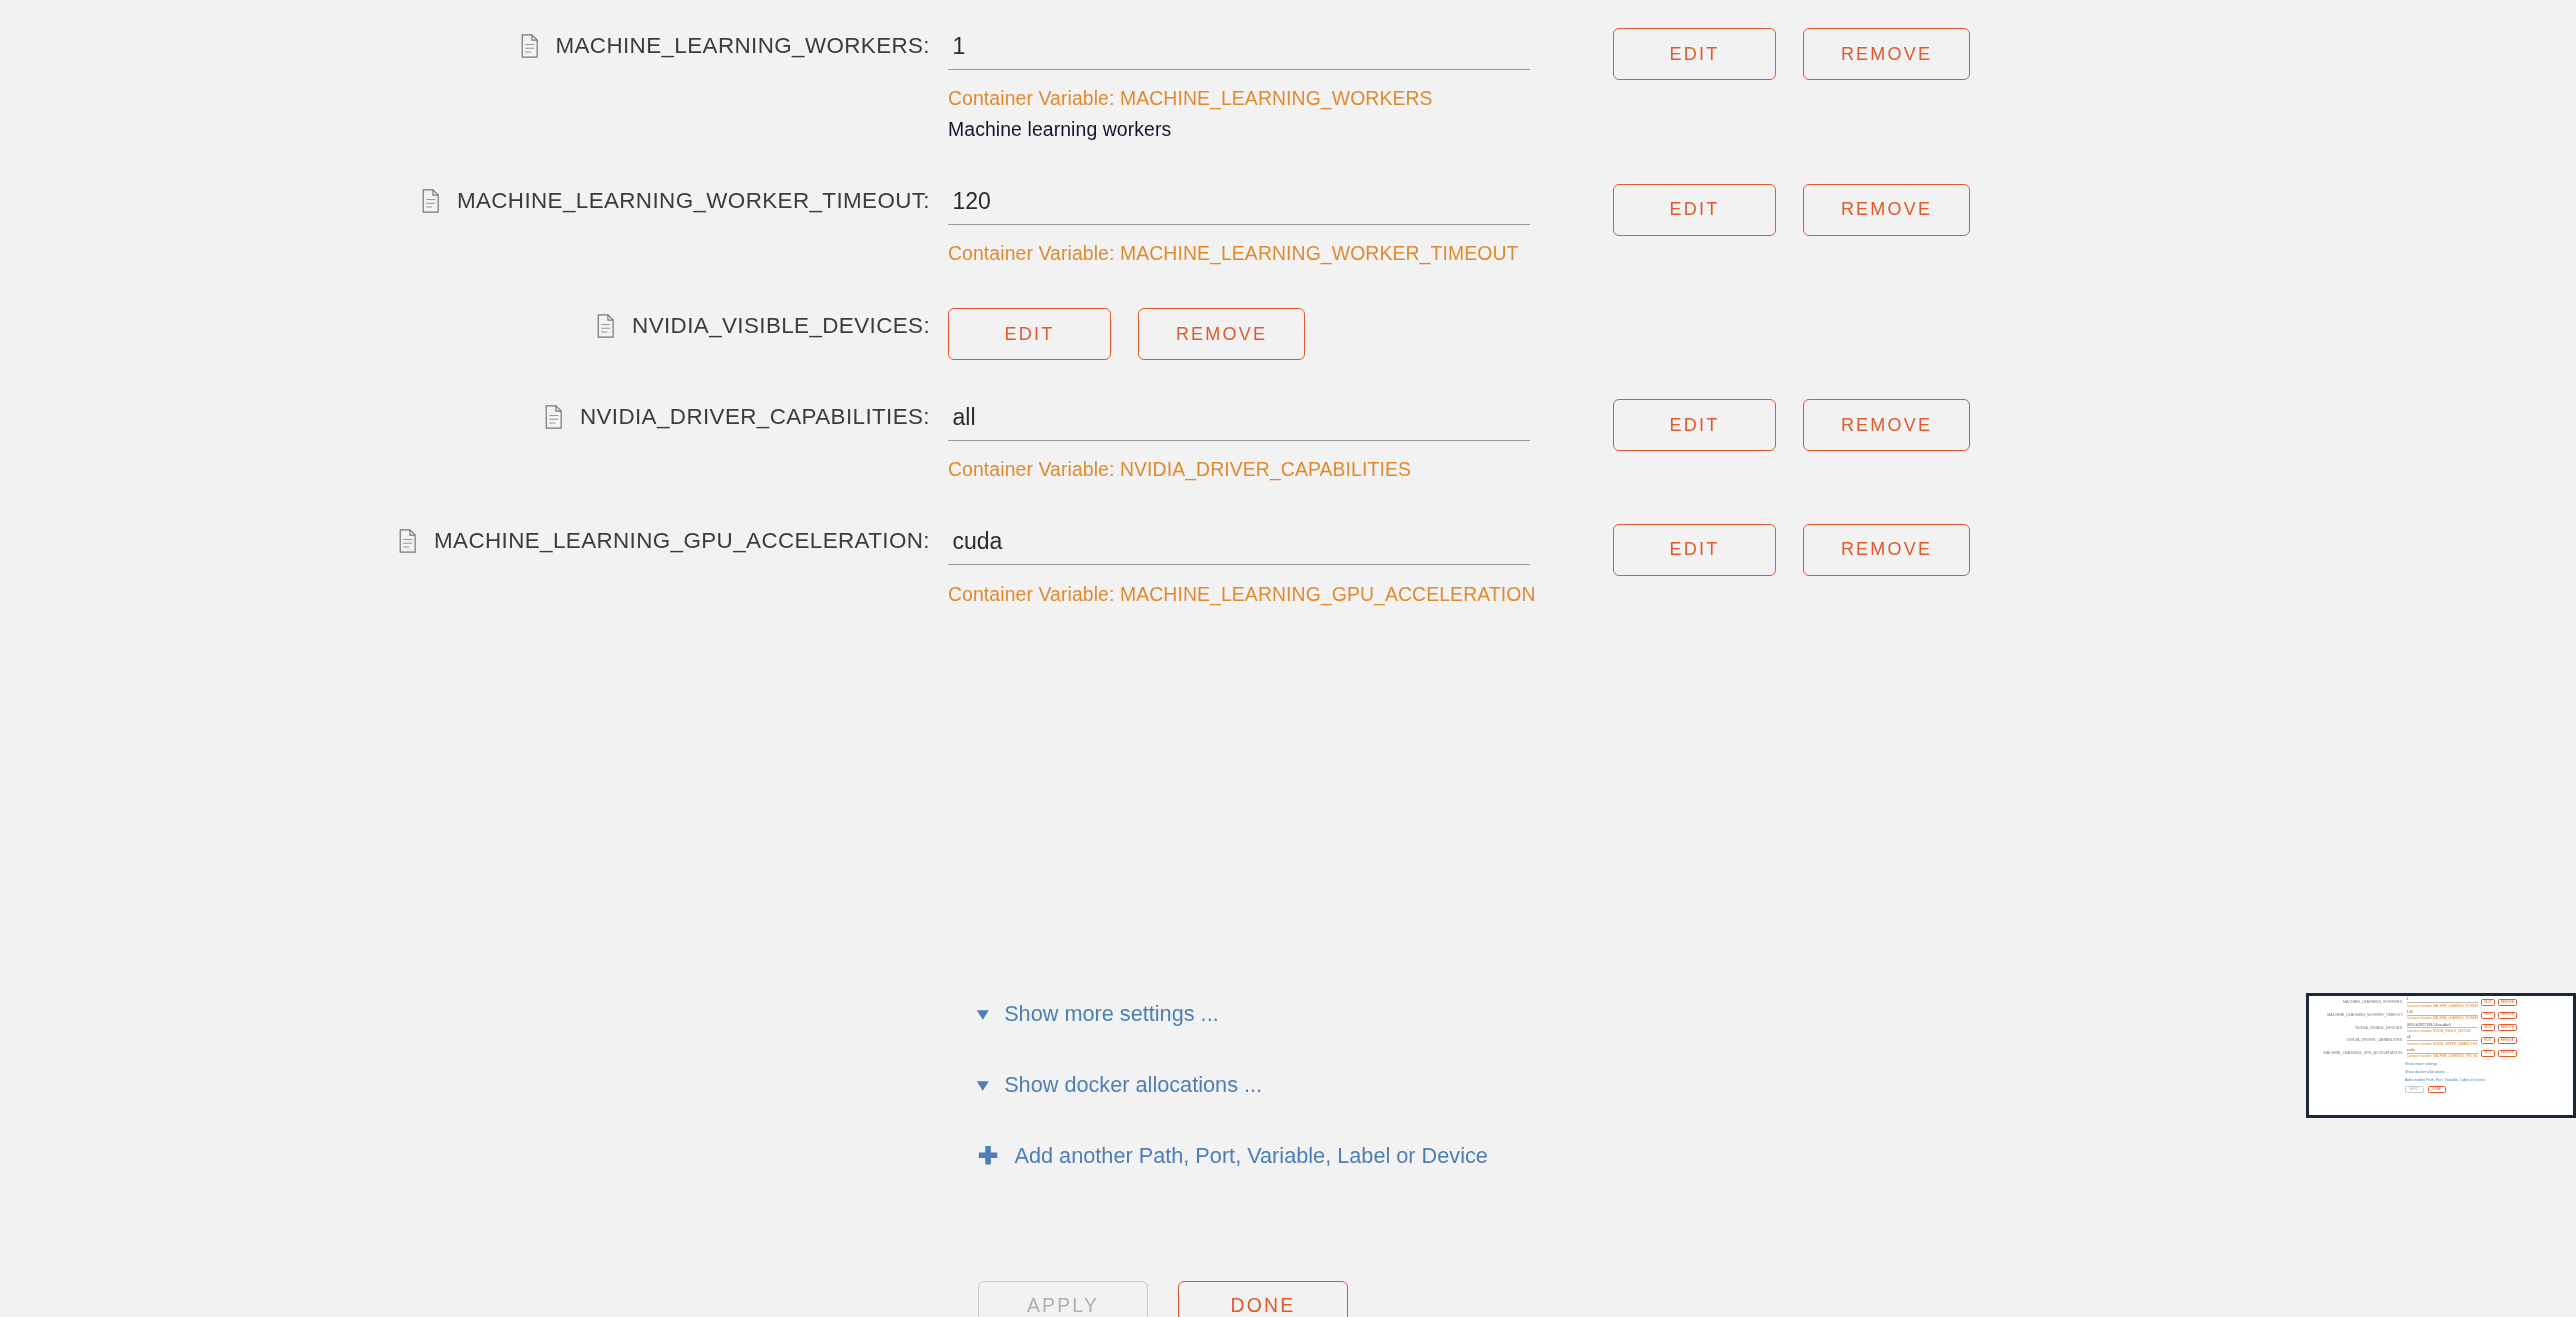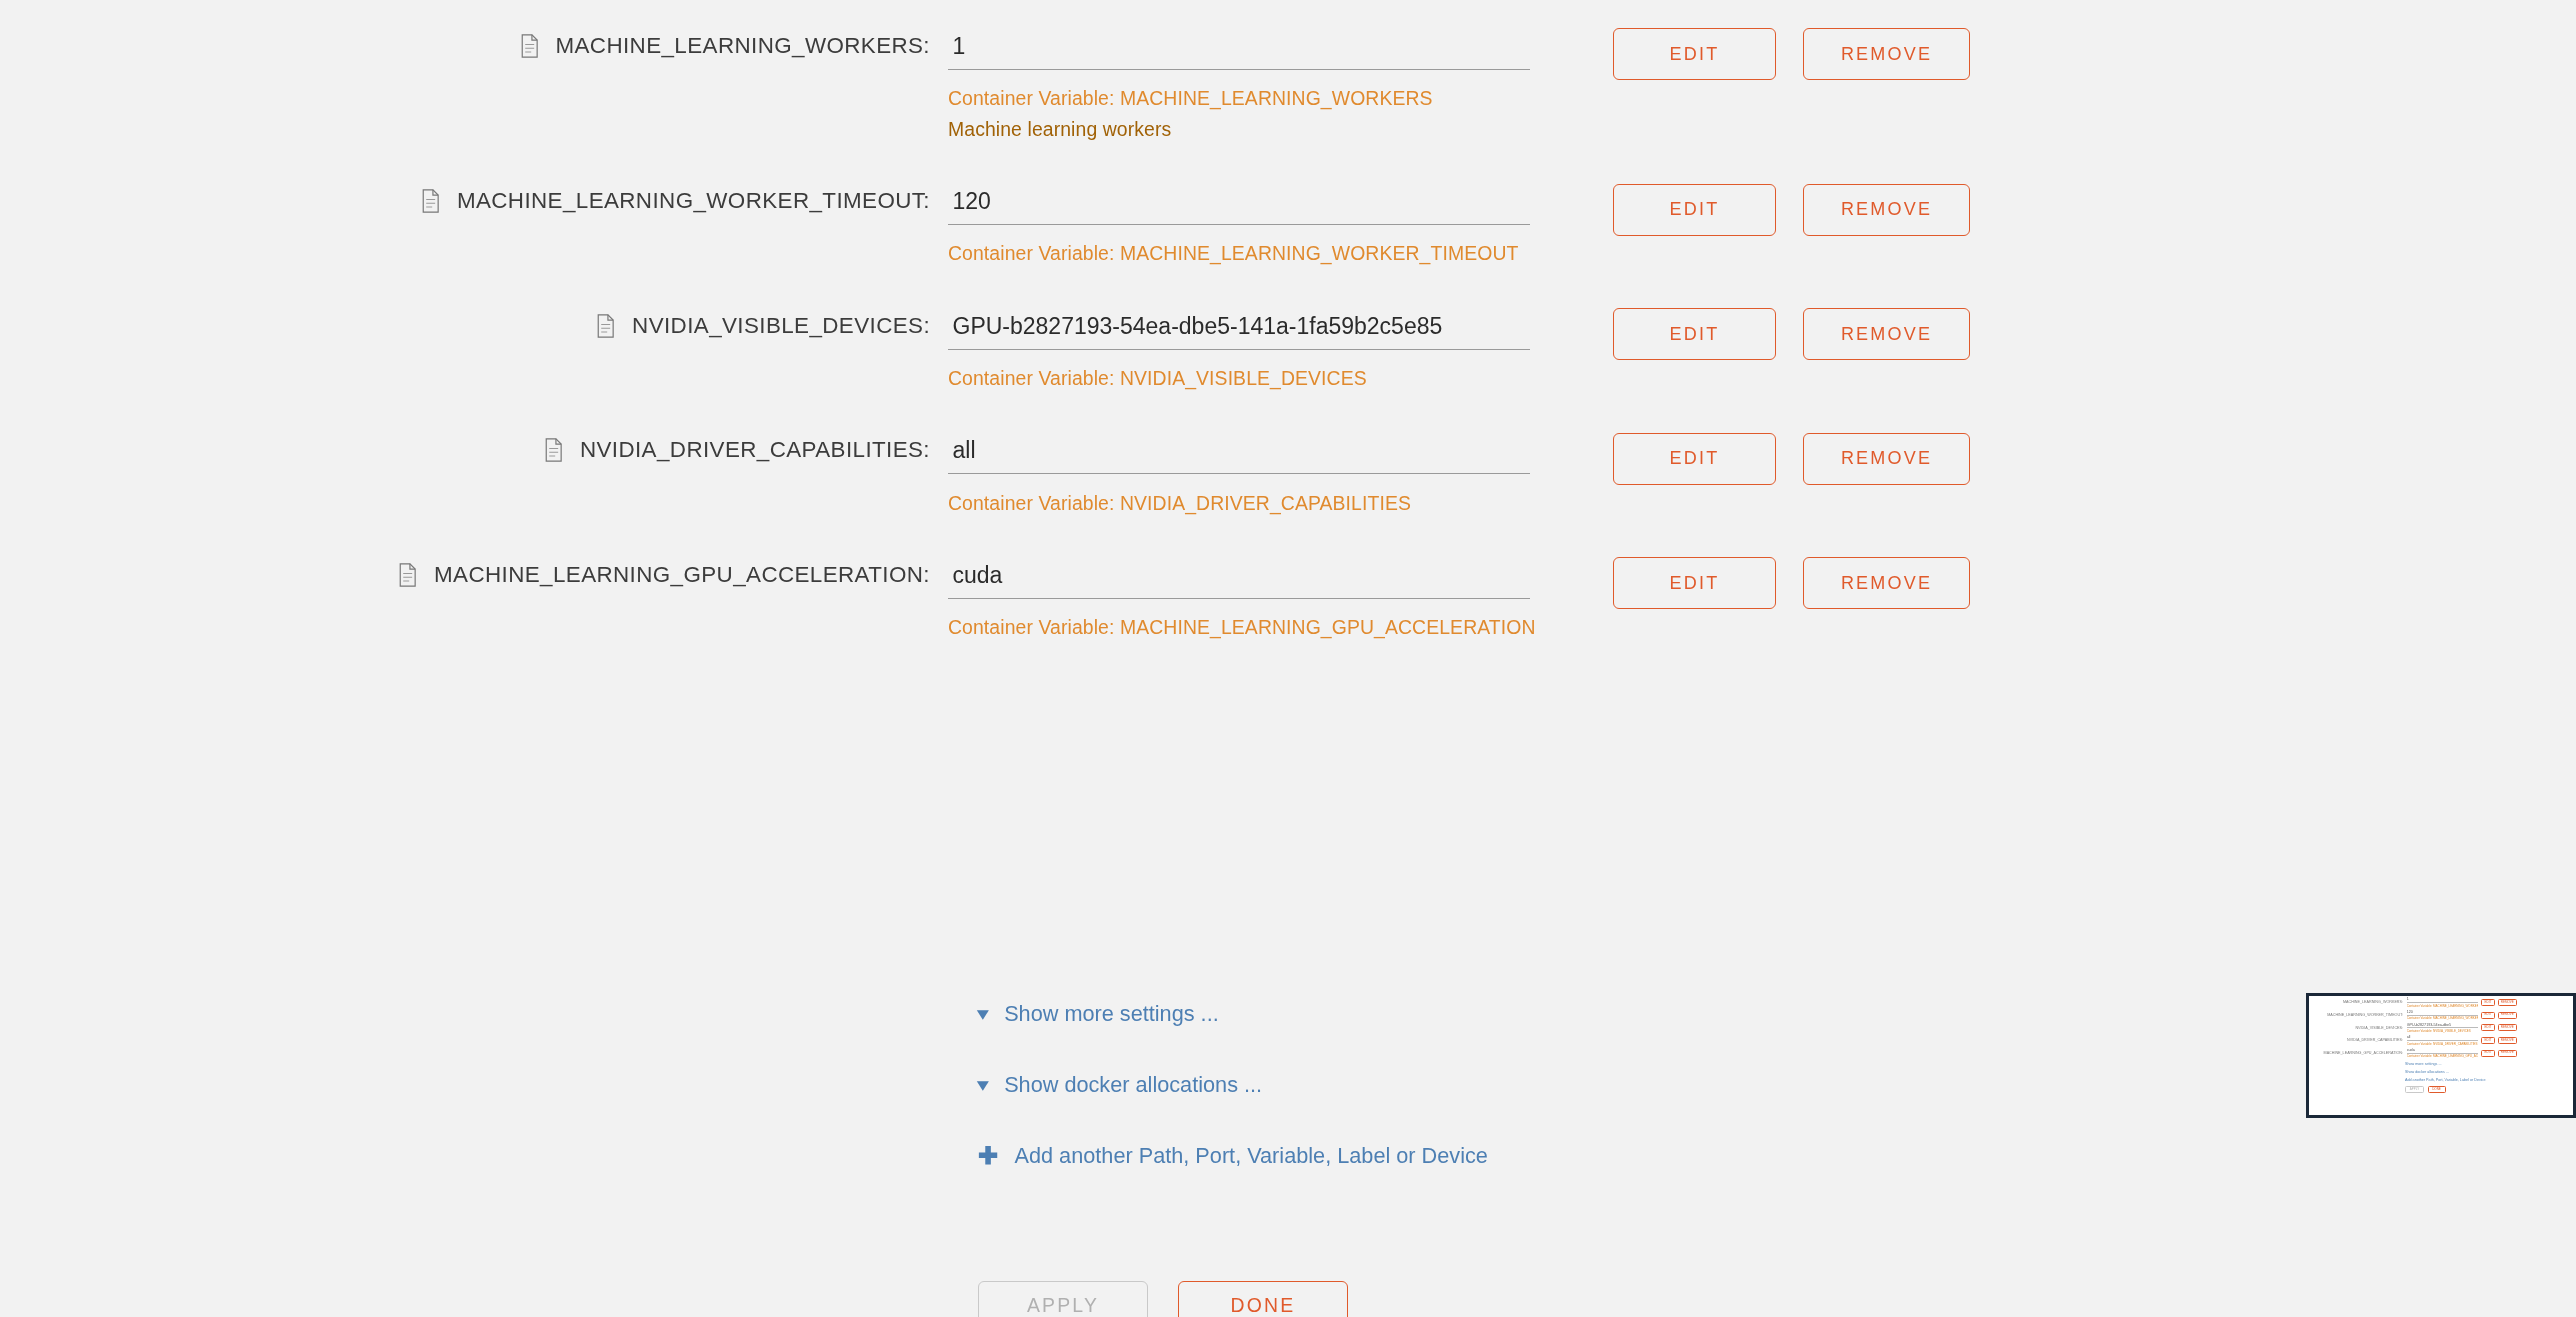--- a/index.html
+++ b/index.html
@@ -71,21 +71,21 @@
     overflow: hidden;
     background: transparent;
   }
   .helper {
     margin-top: 13.4px;
     font-size: 19.4px;
     line-height: 1.58;
     color: #e08a2e;
     letter-spacing: 0.1px;
   }
-  .helper .line2 { color: #a16207; }
+  .helper .line2 { color: #0f172a; }
   .btn-cell {
     padding-top: 6px;
     display: flex;
     gap: 27px;
   }
   .obtn {
     border: 1.5px solid #e05a2b;
     color: #e05a2b;
     background: transparent;
     border-radius: 6px;
@@ -295,27 +295,20 @@
       <div class="label-cell">
         <span class="doc-icon">
           <svg width="19.4" height="24" viewBox="0 0 26 32">
               <path d="M3 1h13l7 7v23H3z" fill="none" stroke="#777" stroke-width="1.6"></path>
               <path d="M16 1v7h7" fill="none" stroke="#777" stroke-width="1.6"></path>
               <path d="M7 14h12M7 19h12M7 24h8" stroke="#999" stroke-width="1.4"></path>
             </svg>
         </span>
         <span class="label-text">NVIDIA_VISIBLE_DEVICES:</span>
       </div>
-      <div class="field-cell">
-        <div class="field-value">GPU-b2827193-54ea-dbe5-141a-1fa59b2c5e85</div>
-        <div class="helper">
-          <div>Container Variable: NVIDIA_VISIBLE_DEVICES</div>
-          <div class="line2"></div>
-        </div>
-      </div>
       <div class="btn-cell">
         <div class="obtn">EDIT</div>
         <div class="obtn remove">REMOVE</div>
       </div>
     </div>
 
     <div class="row" style="margin-top:33px;">
       <div class="label-cell">
         <span class="doc-icon">
           <svg width="19.4" height="24" viewBox="0 0 26 32">

